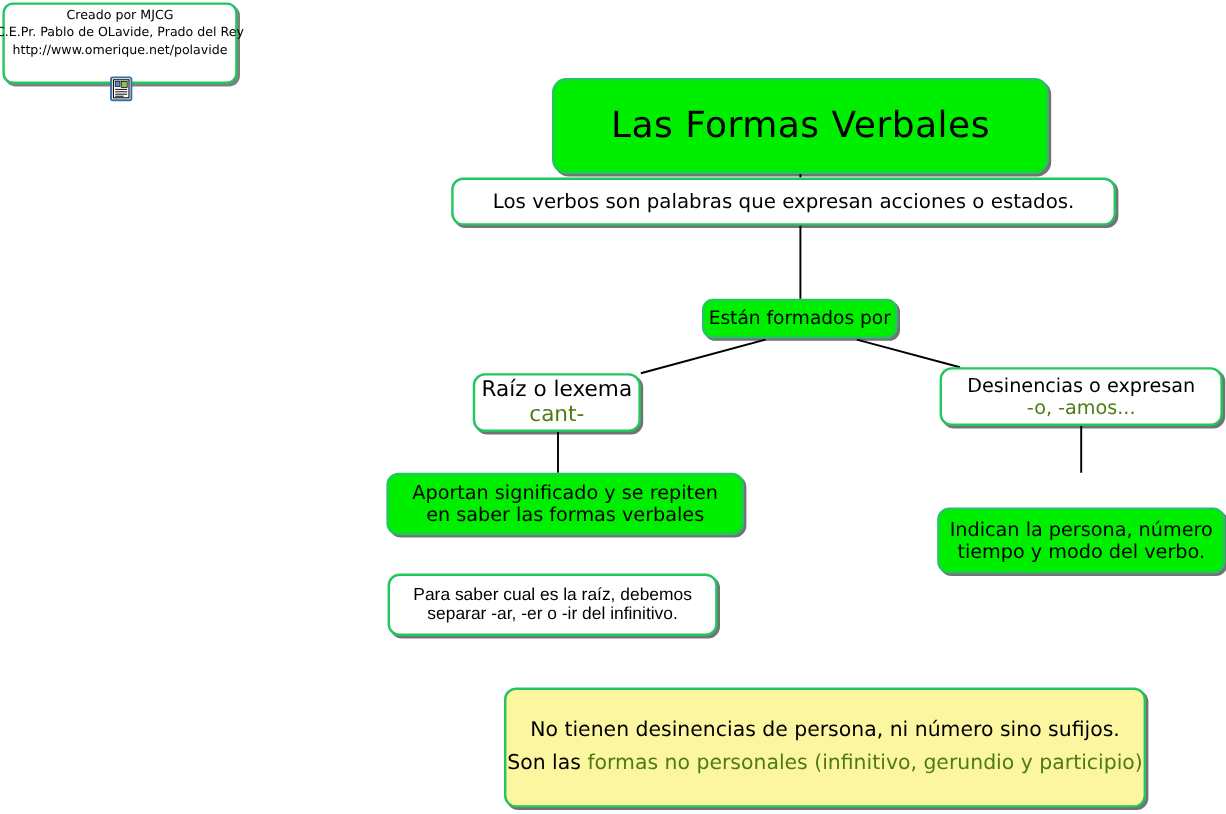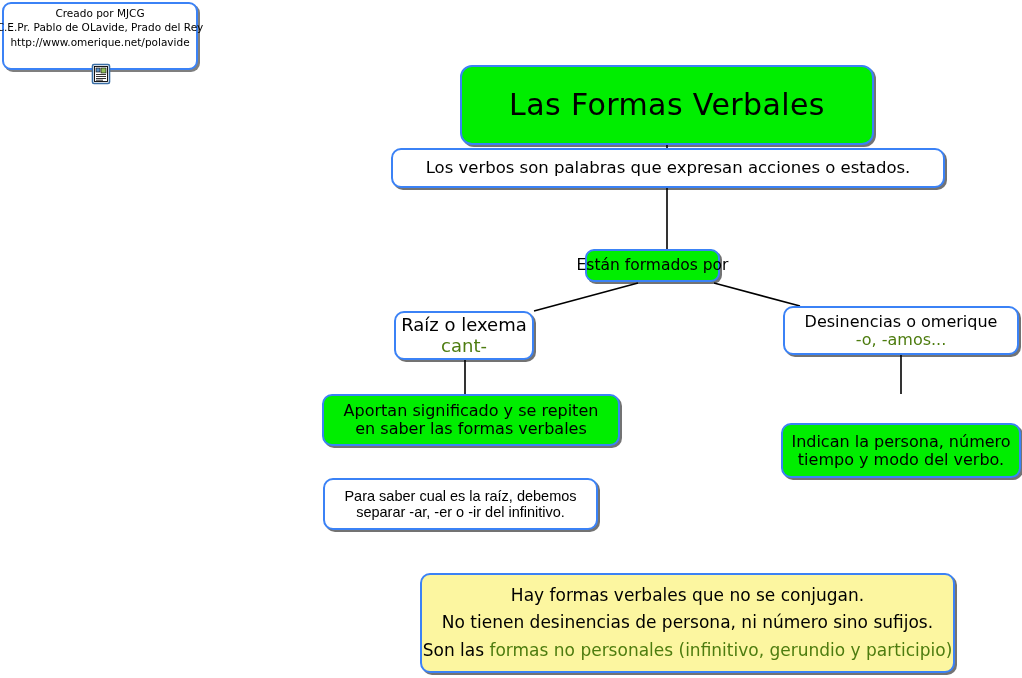--- a/index.html
+++ b/index.html
@@ -18,21 +18,21 @@
   #canvas {
     position: absolute;
     left: 0; top: 0;
     width: 1022px;
     height: 678px;
   }
 
   .node {
     position: absolute;
     box-sizing: border-box;
-    border: 2px solid #3b82f6;
+    border: 2px solid #22c55e;
     border-radius: 10px;
     background: #ffffff;
     display: flex;
     flex-direction: column;
     align-items: center;
     justify-content: center;
     text-align: center;
     color: #000000;
     box-shadow: 2px 2px 0 rgba(0,0,0,0.55);
     z-index: 5;
@@ -75,29 +75,29 @@
     width: 414px; height: 80px;
     background: #00ee00;
     border-radius: 12px;
     font-family: "DejaVu Sans", sans-serif;
     font-size: 30px;
     letter-spacing: 0.4px;
     margin-top: 36px;
   }
 
   #def-node {
-    left: 391px; top: 148px;
+    left: 376px; top: 148px;
     width: 554px; height: 40px;
     font-family: "DejaVu Sans", sans-serif;
     font-size: 16.5px;
   }
 
   #formados-node {
     left: 585px; top: 249px;
-    width: 135px; height: 33px;
+    width: 163px; height: 33px;
     background: #00ee00;
     border-radius: 9px;
     font-family: "DejaVu Sans", sans-serif;
     font-size: 15.5px;
   }
 
   #raiz-node {
     left: 394px; top: 311px;
     width: 140px; height: 49px;
     font-family: "DejaVu Sans", sans-serif;
@@ -189,36 +189,35 @@
 <div class="node" id="formados-node">
   <span class="line">Están formados por</span>
 </div>
 
 <div class="node" id="raiz-node">
   <span class="line">Raíz o lexema</span>
   <span class="line red">cant-</span>
 </div>
 
 <div class="node" id="desinencias-node">
-  <span class="line">Desinencias o omerique</span>
+  <span class="line">Desinencias o expresan</span>
   <span class="line red">-o, -amos...</span>
 </div>
 
 <div class="node" id="aportan-node">
   <span class="line">Aportan significado y se repiten</span>
   <span class="line">en saber las formas verbales</span>
 </div>
 
 <div class="node" id="indican-node">
   <span class="line">Indican la persona, número</span>
   <span class="line">tiempo y modo del verbo.</span>
 </div>
 
 <div class="node" id="parasaber-node">
   <span class="line">Para saber cual es la raíz, debemos</span>
   <span class="line">separar -ar, -er o -ir del infinitivo.</span>
 </div>
 
 <div class="node" id="nopersonales-node">
-  <span class="line">Hay formas verbales que no se conjugan.</span>
   <span class="line">No tienen desinencias de persona, ni número sino sufijos.</span>
   <span class="line"><span>Son las </span><span class="red">formas no personales (infinitivo, gerundio y participio)</span></span>
 </div>
 
 </body></html>

